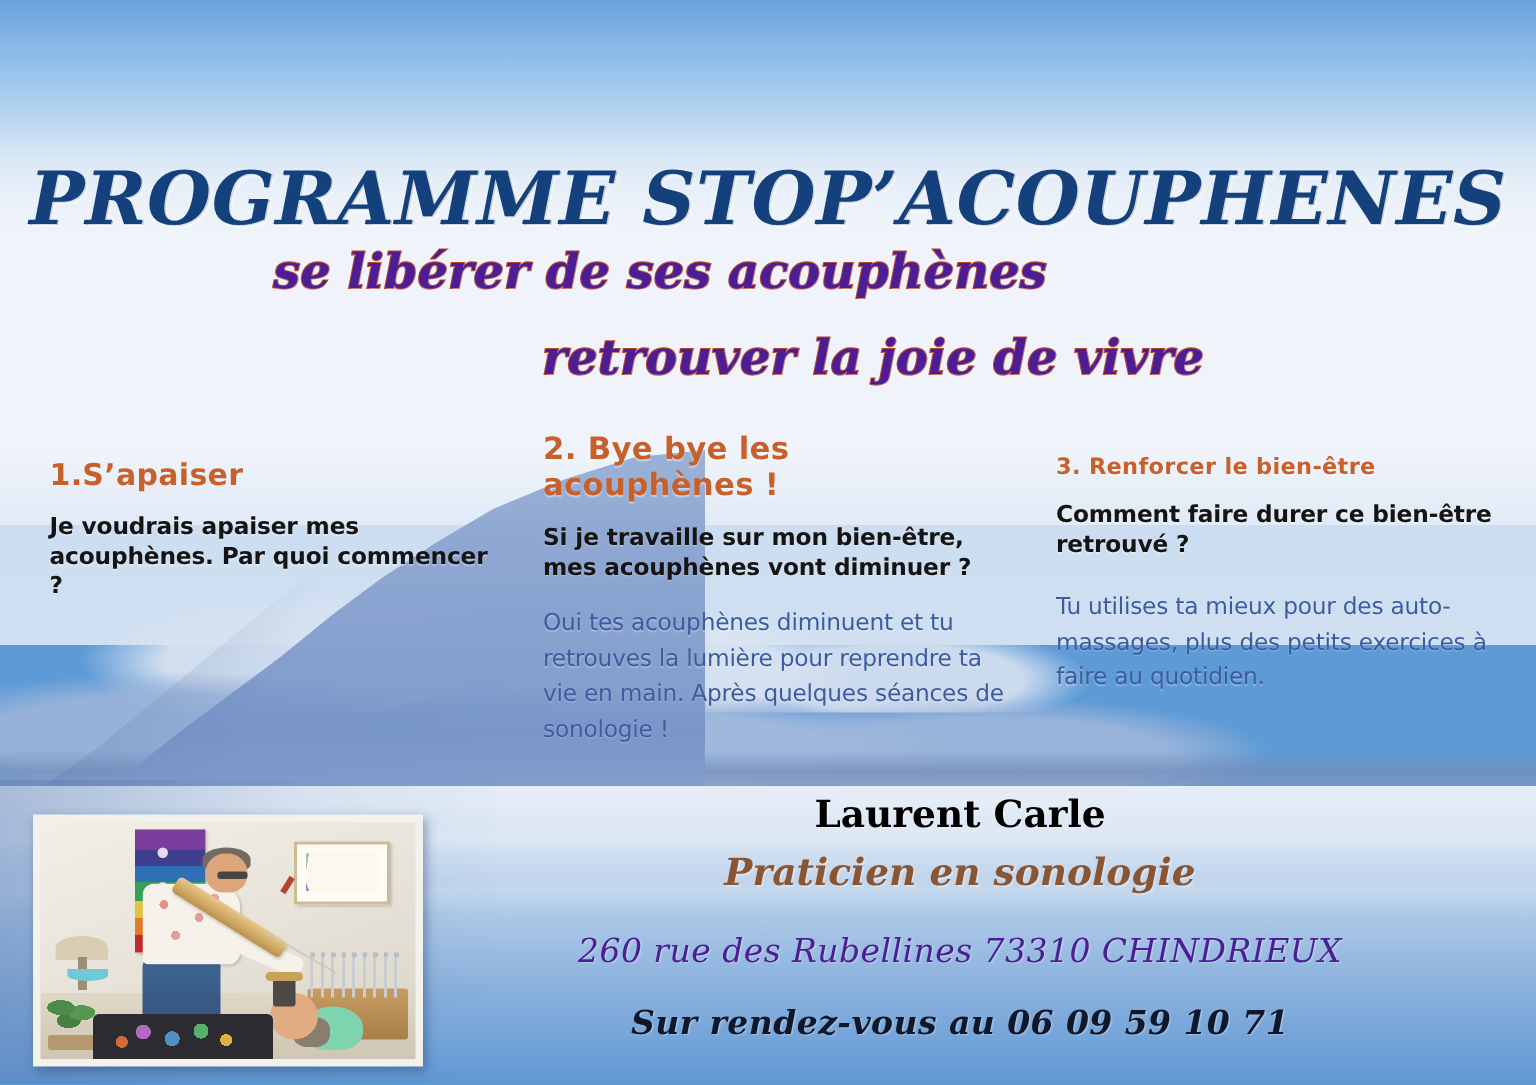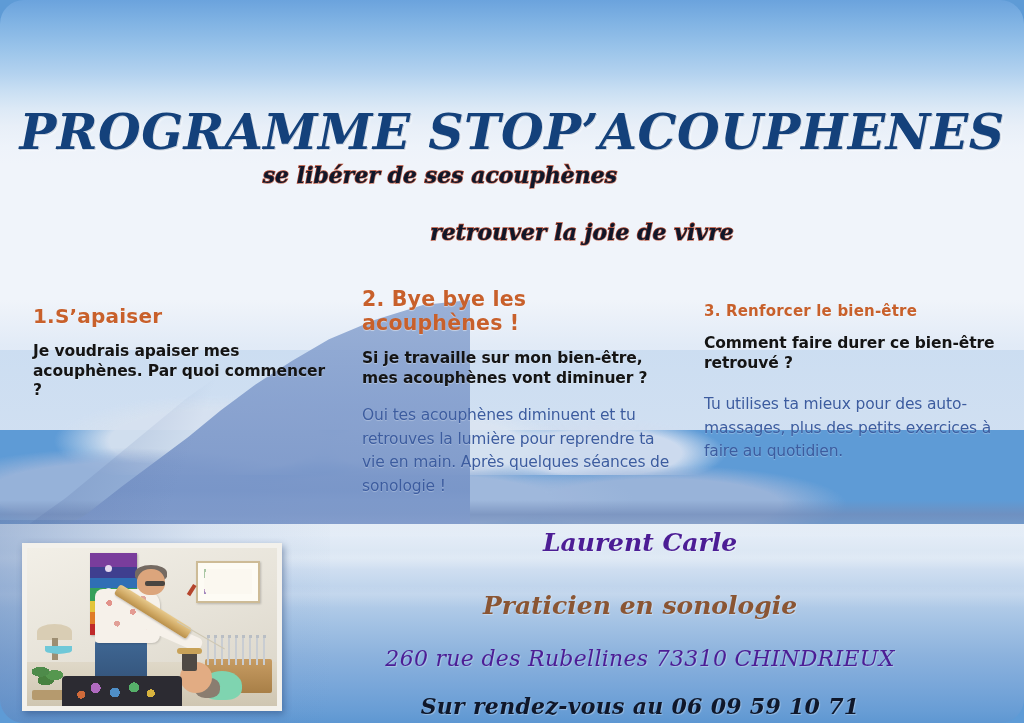--- a/index.html
+++ b/index.html
@@ -6,21 +6,20 @@
   body{
     width:1024px;height:723px;overflow:hidden;
     font-family:"DejaVu Sans", sans-serif;
     background:#5e9bd6;
   }
 
   
   #poster{
     position:relative;width:1024px;height:723px;overflow:hidden;
     background:#5e9bd6;
-    border-radius:24px;
   }
 
   
   .bg-layer{position:absolute;left:0;top:0;width:1024px;height:723px;}
 
   
   .bg-sky{
     background:linear-gradient(to bottom,
       #6ba3dd 0%,
       #7fb2e3 6%,
@@ -128,22 +127,22 @@
     color:#14417b;
     text-shadow:2px 2px 2px rgba(255,255,255,.55), 1px 1px 0 rgba(12,45,92,.35);
     white-space:nowrap;
   }
 
   
   .subtitle{
     position:absolute;
     font-family:"DejaVu Serif", serif;
     font-style:italic;font-weight:700;
-    font-size:22px;
-    color:#0f172a;
+    font-size:32px;
+    color:#4c1d95;
     -webkit-text-stroke:1.4px #b4462c;
     paint-order:stroke fill;
     text-shadow:1px 1px 1px rgba(255,255,255,.35);
     white-space:nowrap;
   }
   #subtitle-1{left:0;top:162px;width:880px;text-align:center;}
   #subtitle-2{left:0;top:219px;width:1024px;text-align:center;padding-left:140px;box-sizing:border-box;}
 
   
   .col{position:absolute;}
@@ -185,23 +184,23 @@
     line-height:1.52;
     margin:0;
     letter-spacing:-.15px;
     text-shadow:0 1px 1px rgba(255,255,255,.30);
   }
 
   
   #contact{position:absolute;left:330px;top:528px;width:620px;text-align:center;}
   .contact-name{
     font-family:"DejaVu Serif", serif;
-    font-style:italic;font-weight:700;
-    font-size:25px;color:#4c1d95;
-    margin:0 0 34px 0;
+    font-weight:700;
+    font-size:25px;color:#000000;
+    margin:0 0 10px 0;
     text-shadow:1px 1px 1px rgba(255,255,255,.35);
   }
   .contact-role{
     font-family:"DejaVu Serif", serif;
     font-style:italic;font-weight:700;
     font-size:25px;color:#8a5533;
     margin:0 0 26px 0;
     text-shadow:1px 1px 1px rgba(255,255,255,.35);
   }
   .contact-address{

